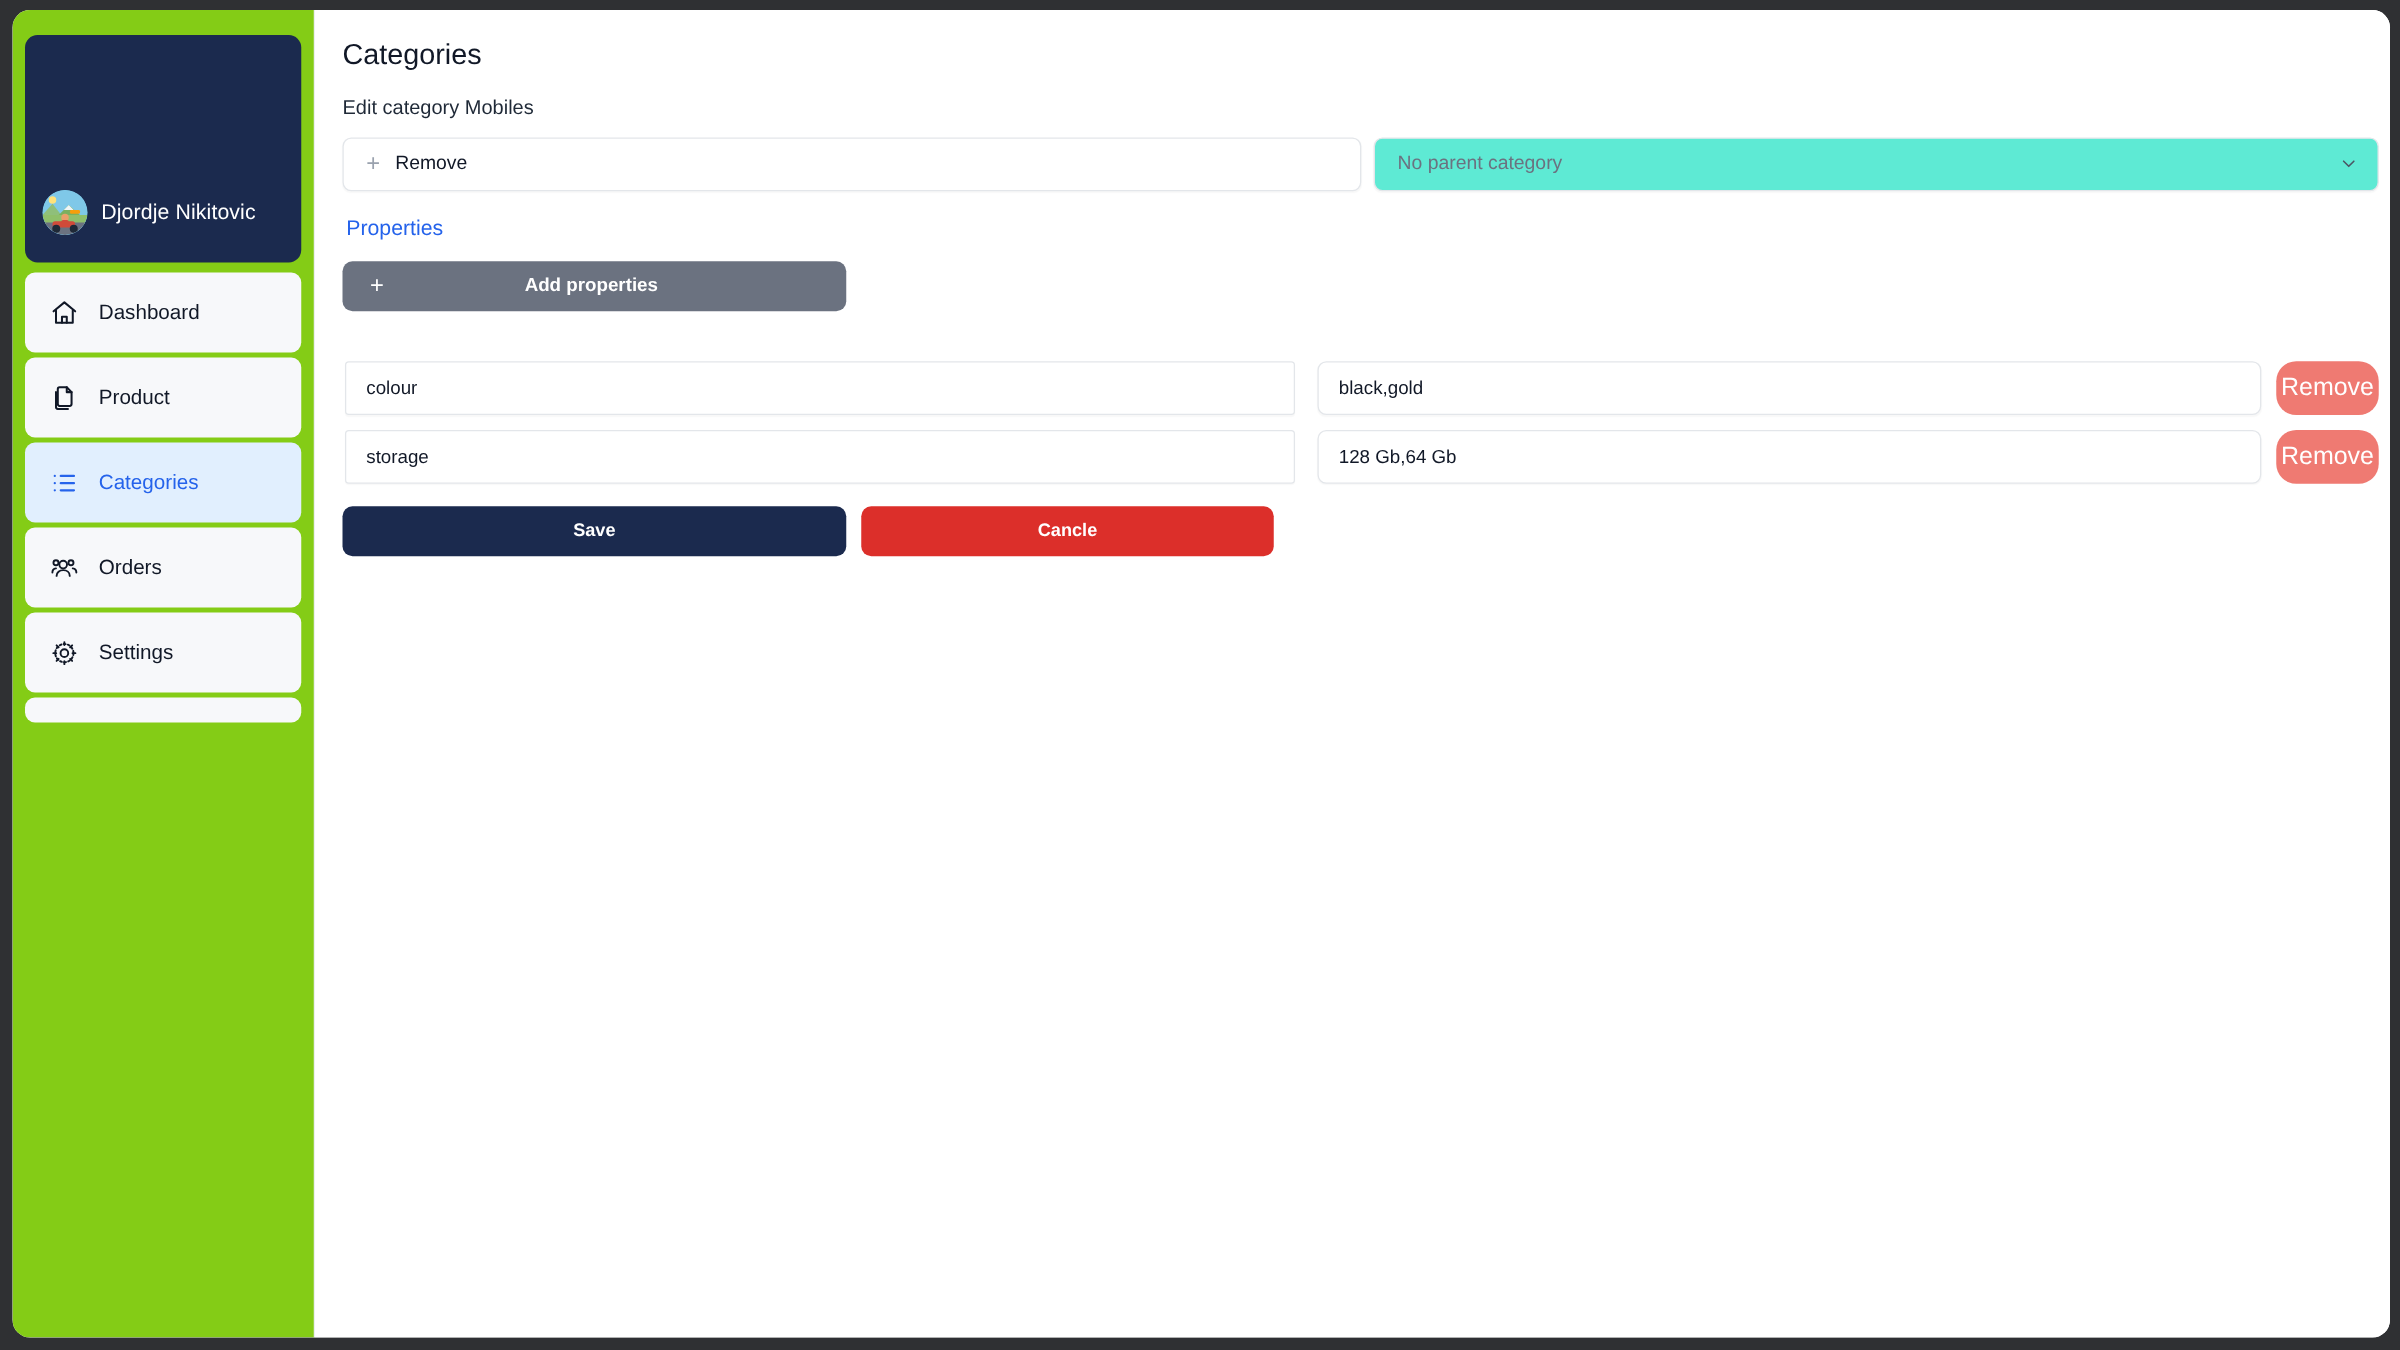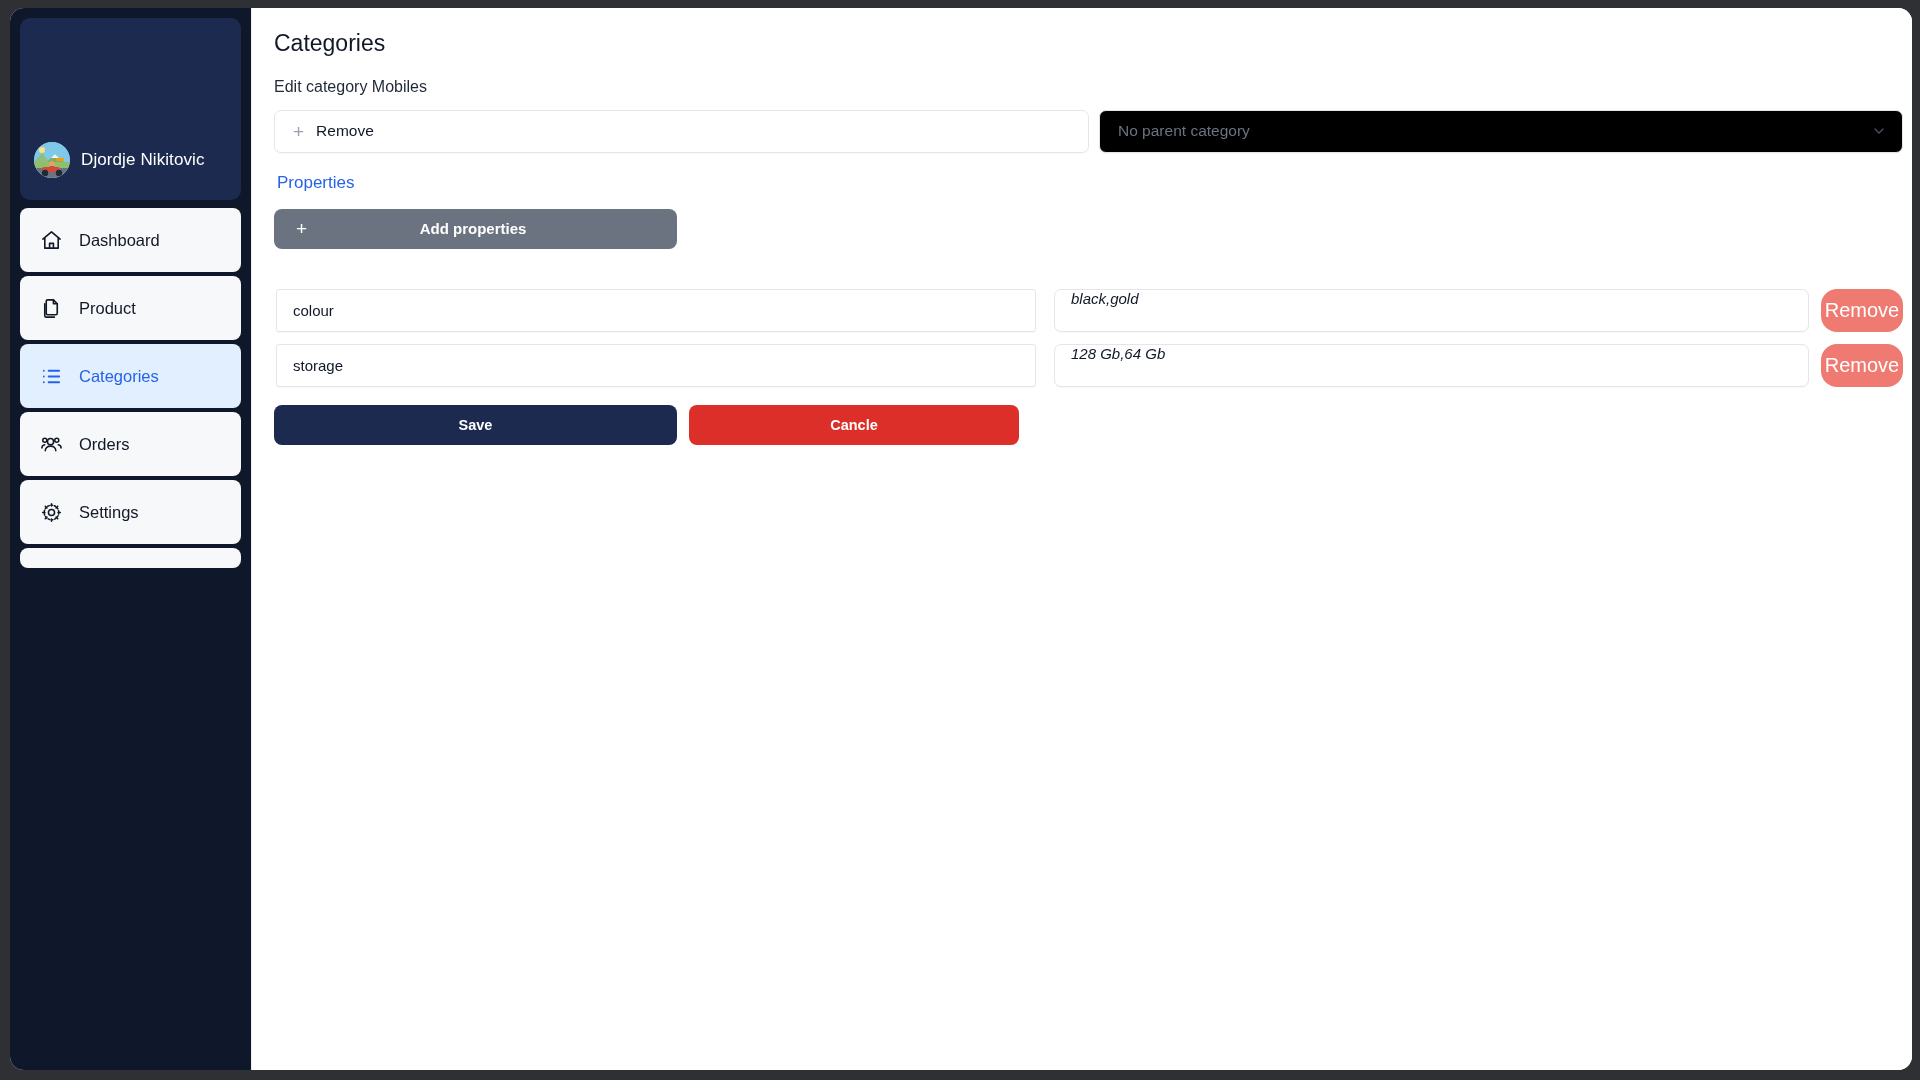--- a/index.html
+++ b/index.html
@@ -27,22 +27,22 @@
     background: #ffffff;
     border-radius: 14px;
     overflow: hidden;
     display: flex;
   }
 
   
   #sidebar {
     width: 242px;
     flex: 0 0 242px;
-    background: #0f172a;
-    padding: 10px 10px 12px 10px;
+    background: #84cc16;
+    padding: 20px 10px 12px 10px;
     display: flex;
     flex-direction: column;
     border-right: 1px solid #eceef1;
     text-align: right;
   }
 
   .profile-card {
     background: #1b2a4e;
     border-radius: 10px;
     height: 182px;
@@ -181,21 +181,21 @@
     font-size: 19px;
     line-height: 1;
     font-weight: 400;
   }
 
   .parent-select {
     flex: 1 1 auto;
     height: 43px;
     border: 1px solid #e3e6ea;
     border-radius: 7px;
-    background: #000000;
+    background: #5eead4;
     display: flex;
     align-items: center;
     justify-content: space-between;
     padding: 0 16px 0 18px;
     font-size: 15.5px;
     color: #6b7280;
     box-shadow: 0 1px 1px rgba(16,24,40,0.03);
     cursor: pointer;
   }
 
@@ -262,26 +262,25 @@
   }
 
   .prop-value {
     flex: 0 0 755px;
     margin-left: 18px;
     height: 43px;
     border: 1px solid #e3e6ea;
     border-radius: 7px;
     background: #fff;
     display: flex;
-    align-items: flex-start;
+    align-items: center;
     padding: 0 16px;
     font-size: 15px;
     color: #111827;
     box-shadow: 0 1px 1px rgba(16,24,40,0.03);
-    font-style: italic;
   }
 
   .remove-btn {
     margin-left: 12px;
     width: 82px;
     height: 43px;
     background: #ef7a72;
     border: none;
     border-radius: 16px;
     color: #ffffff;

